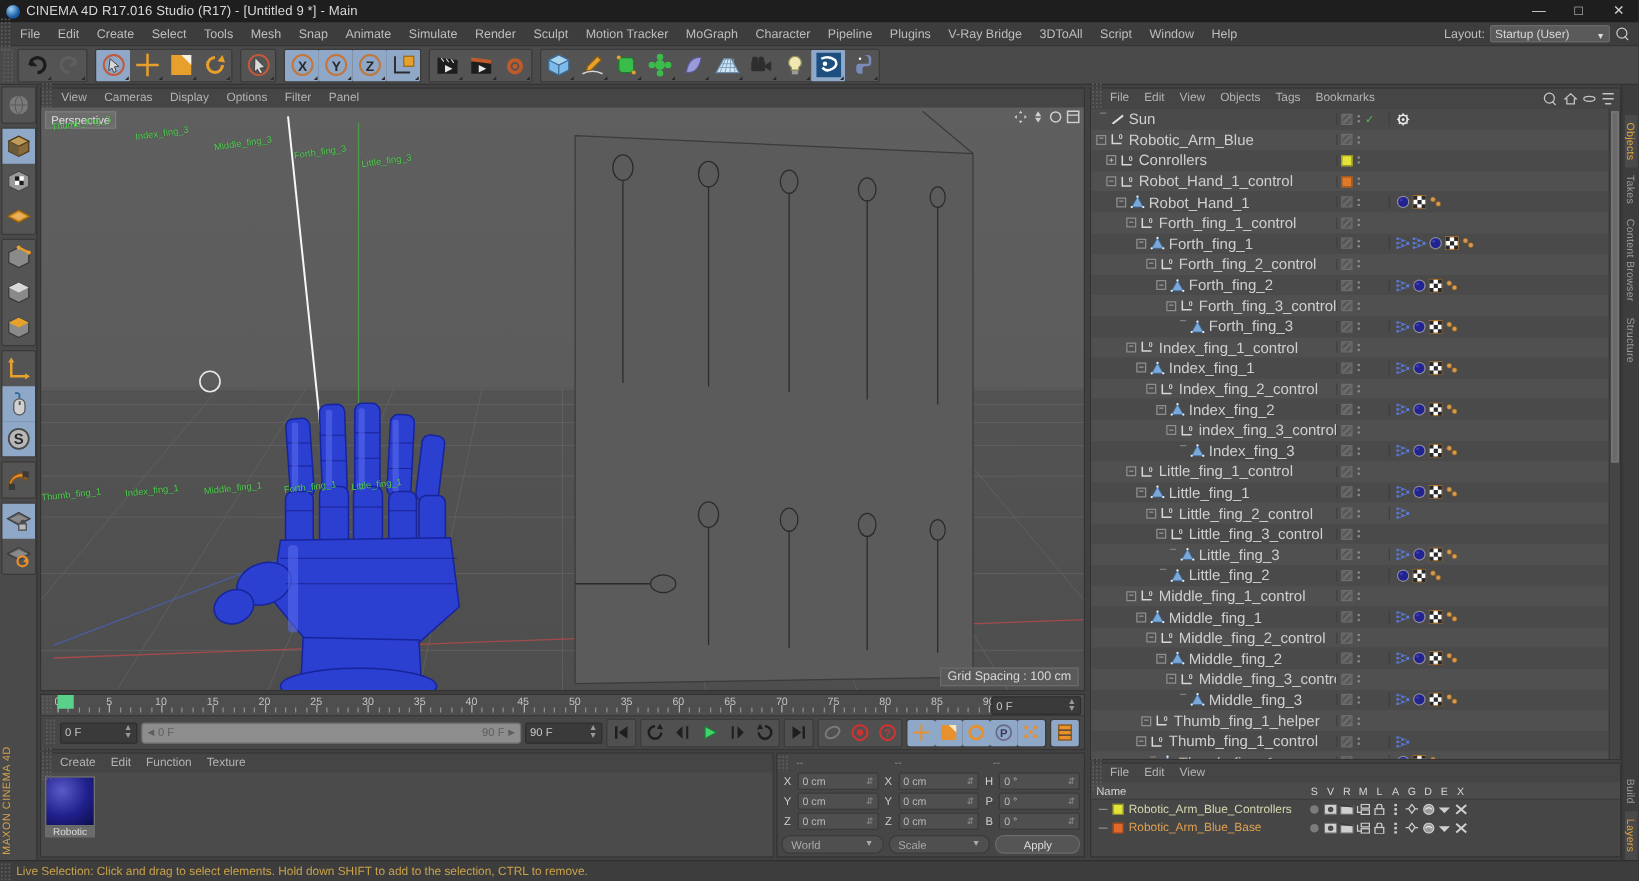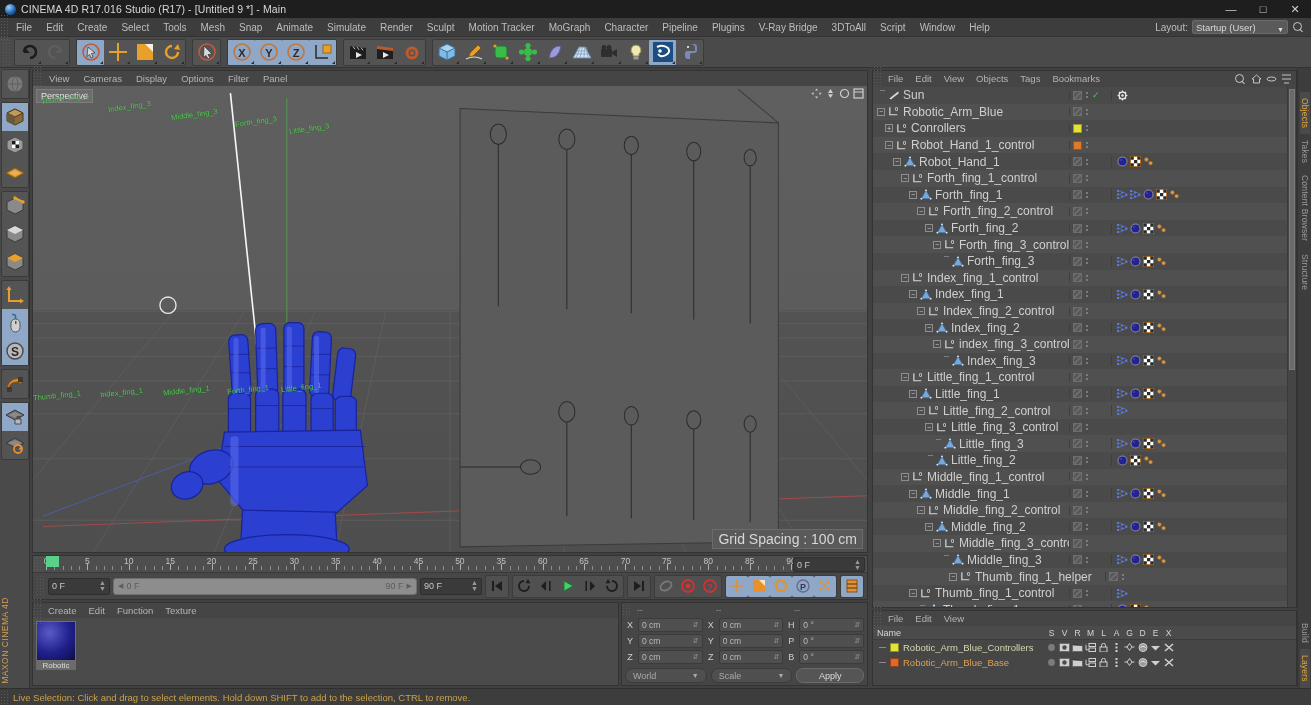--- a/index.html
+++ b/index.html
@@ -70,21 +70,21 @@
   .vpwrap { flex:1 1 auto; display:flex; flex-direction:column; min-height:0;
     border:1px solid #333; margin:2px 2px 0 2px; background:#3c3c3c; }
   .vpmenu { height:15px; background:#454545; display:flex; align-items:center; flex:0 0 15px; }
   .vpmenu .mi { padding:0 7px; font-size:9.5px; color:#b4b4b4; line-height:15px; }
   .viewport { flex:1 1 auto; position:relative; overflow:hidden;
     background:linear-gradient(#5f5f5f 0%, #5c5c5c 48%, #535353 48.2%, #4e4e4e 100%); }
   .vp-label { position:absolute; top:3px; left:3px; background:#6d6d6d; color:#e3e3e3;
     font-size:9px; padding:1px 4px; border:1px solid #7d7d7d; }
   .vp-nav { position:absolute; top:2px; right:3px; display:flex; gap:3px; align-items:center; }
   .vp-grid { position:absolute; bottom:3px; right:4px; background:#5a5a5a; color:#d8d8d8;
-    font-size:14px; padding:1px 5px; border:1px solid #6b6b6b; }
+    font-size:10px; padding:1px 5px; border:1px solid #6b6b6b; }
   .glabel { position:absolute; color:#4fd04f; font-size:7.5px; white-space:nowrap;
     text-shadow:0 0 1px rgba(0,0,0,.35); }
 
   
   .tlwrap { flex:0 0 auto; background:#464646; border:1px solid #333; margin:2px; }
   .tl-ruler { height:17px; background:#4e4e4e; position:relative; display:flex; align-items:flex-start;
     border-bottom:1px solid #3a3a3a; }
   .tick { position:absolute; top:10px; width:1px; height:4px; background:#8d8d8d; }
   .tick.maj { top:8px; height:6px; background:#b0b0b0; }
   .tnum { position:absolute; top:0px; font-size:8.5px; color:#c3c3c3; transform:translateX(-50%); }
@@ -2147,21 +2147,21 @@
                     <span class="tag">
                       <svg width="13" height="11" viewBox="0 0 13 11">
                         <circle cx="4" cy="3.2" r="2.3" fill="#d89a50" stroke="#8a5d20" stroke-width=".6"></circle>
                         <circle cx="9" cy="7.4" r="2.3" fill="#d89a50" stroke="#8a5d20" stroke-width=".6"></circle>
                         <path d="M5.8 4.6 L7.4 6.2" stroke="#8a5d20" stroke-width="1"></path>
                       </svg>
                     </span>
                   </div>
                 </div>
                 <div class="row even">
-                  <div class="rname" style="padding-left: 40px; margin-left: 36px;">
+                  <div class="rname" style="padding-left: 40px;">
                     <span class="expander">−</span>
                     <span class="objicon">
                       <svg width="13" height="11" viewBox="0 0 13 11">
                         <path d="M2 1 V9 H10" fill="none" stroke="#d8d8d8" stroke-width="1.3"></path>
                         <text x="7.5" y="5.5" font-size="6" font-weight="bold" fill="#d8d8d8" font-family="Liberation Sans">0</text>
                       </svg>
                     </span>
                     <span class="lbl0">Thumb_fing_1_helper</span>
                   </div>
                   <div class="dotcol">

